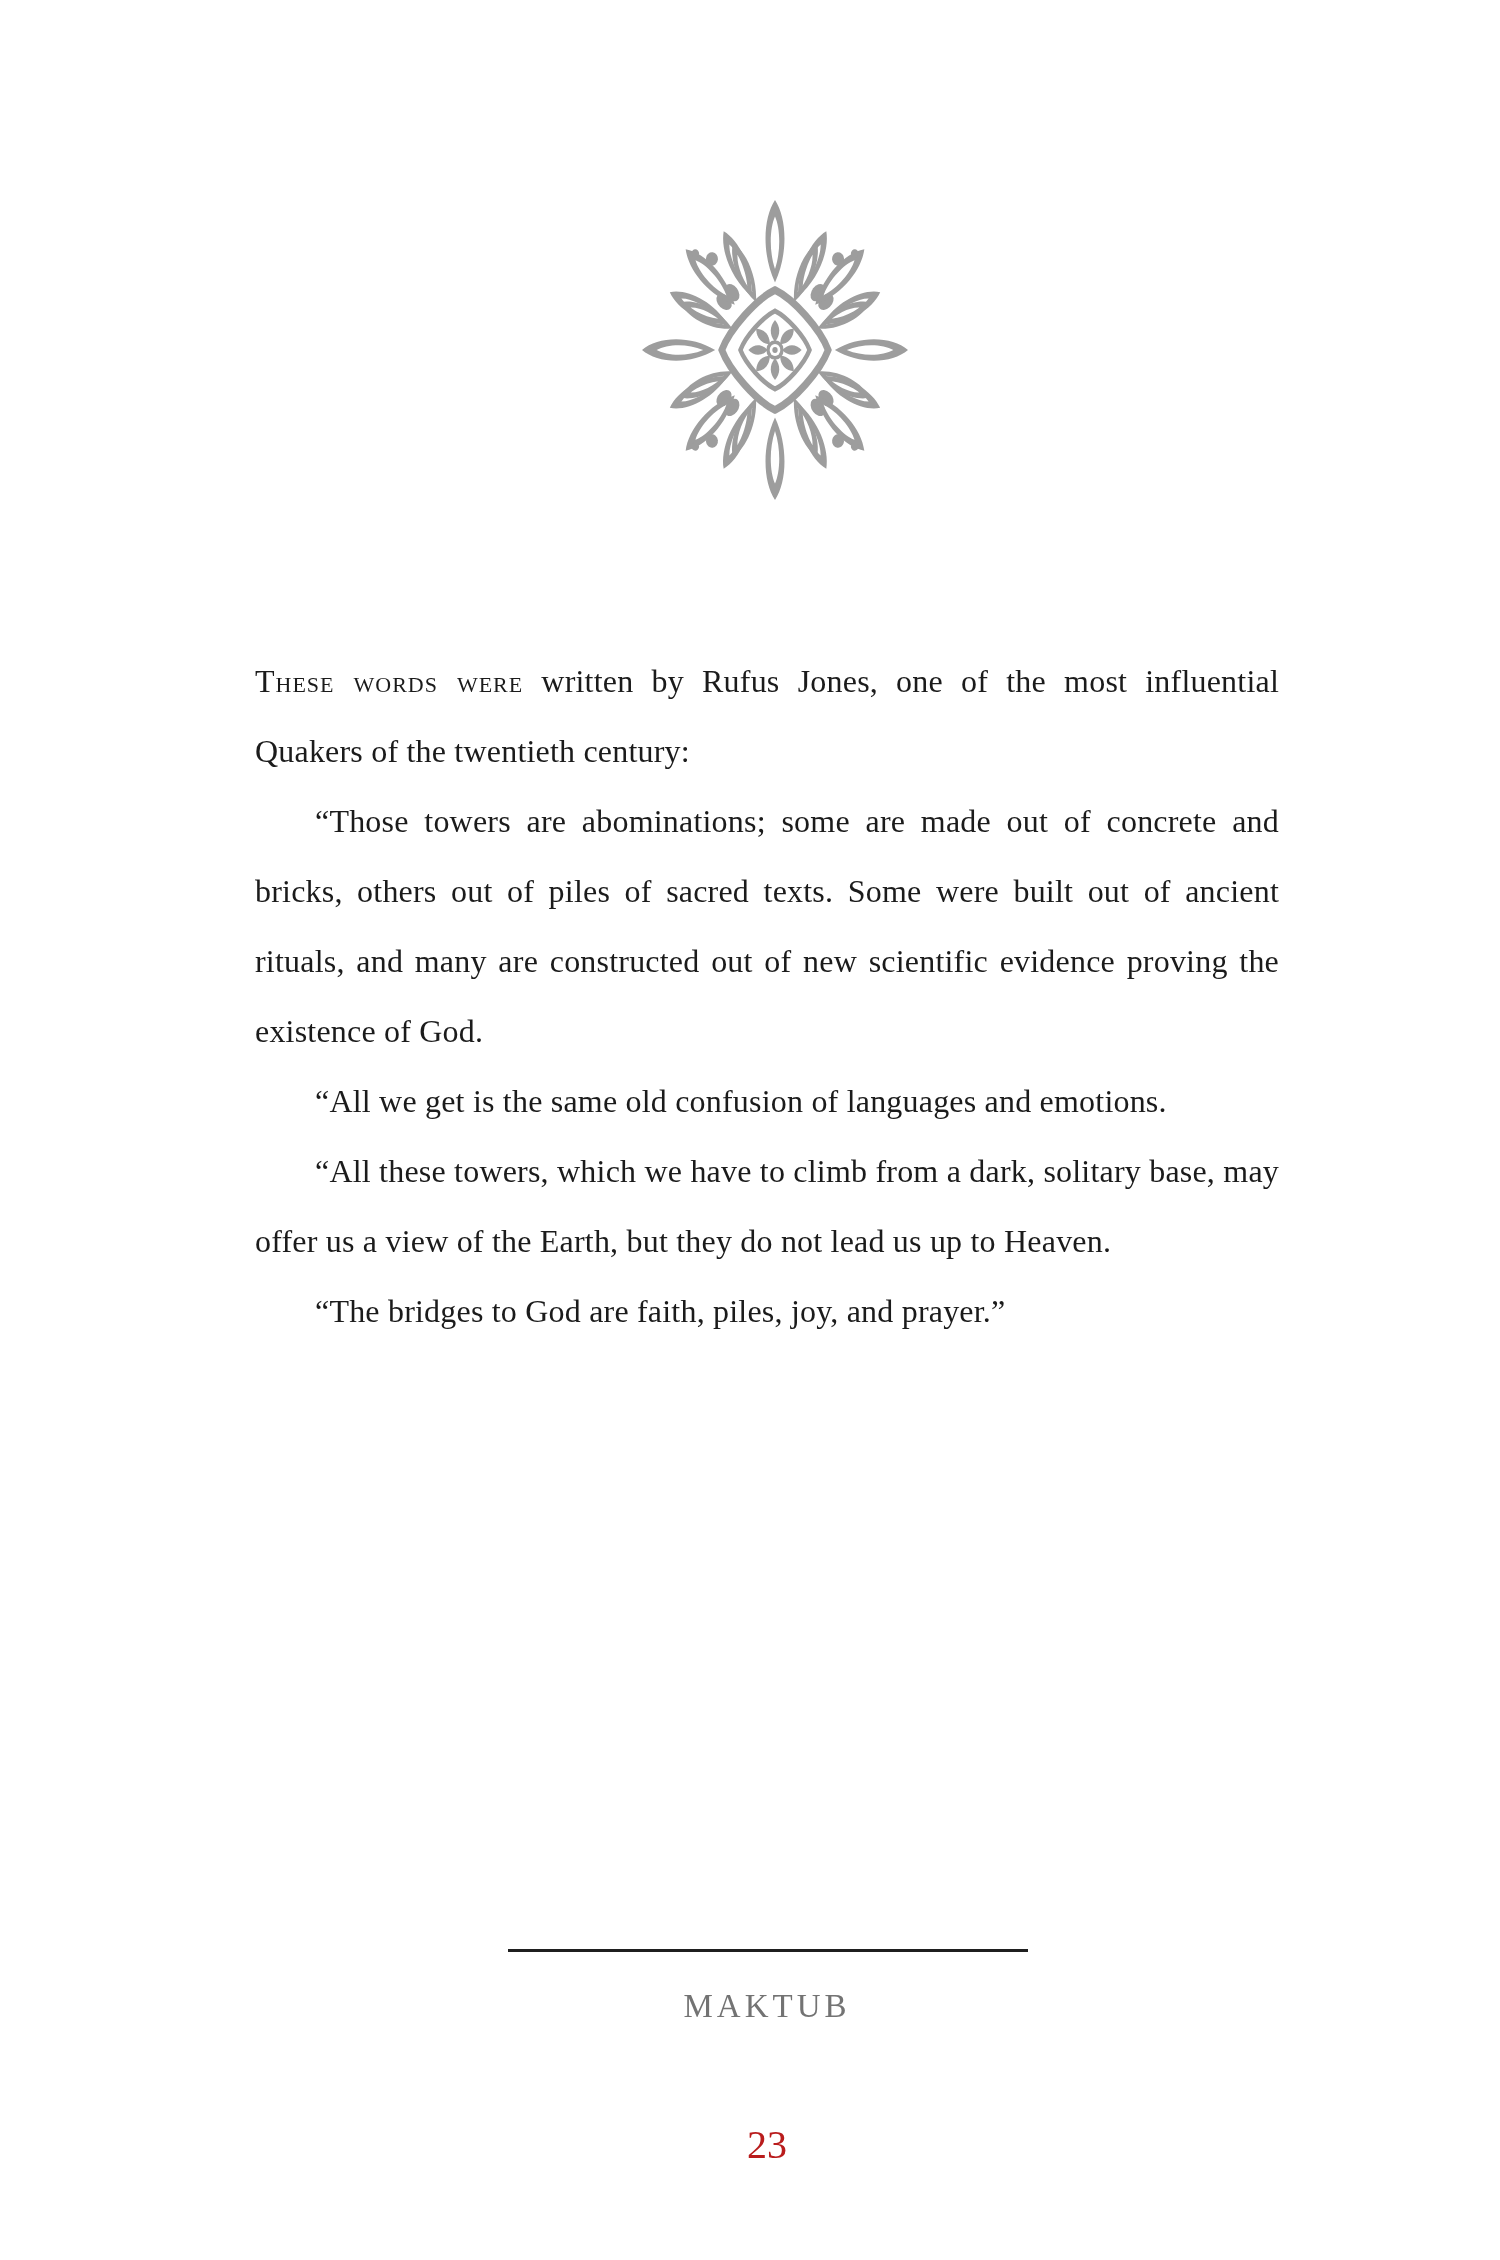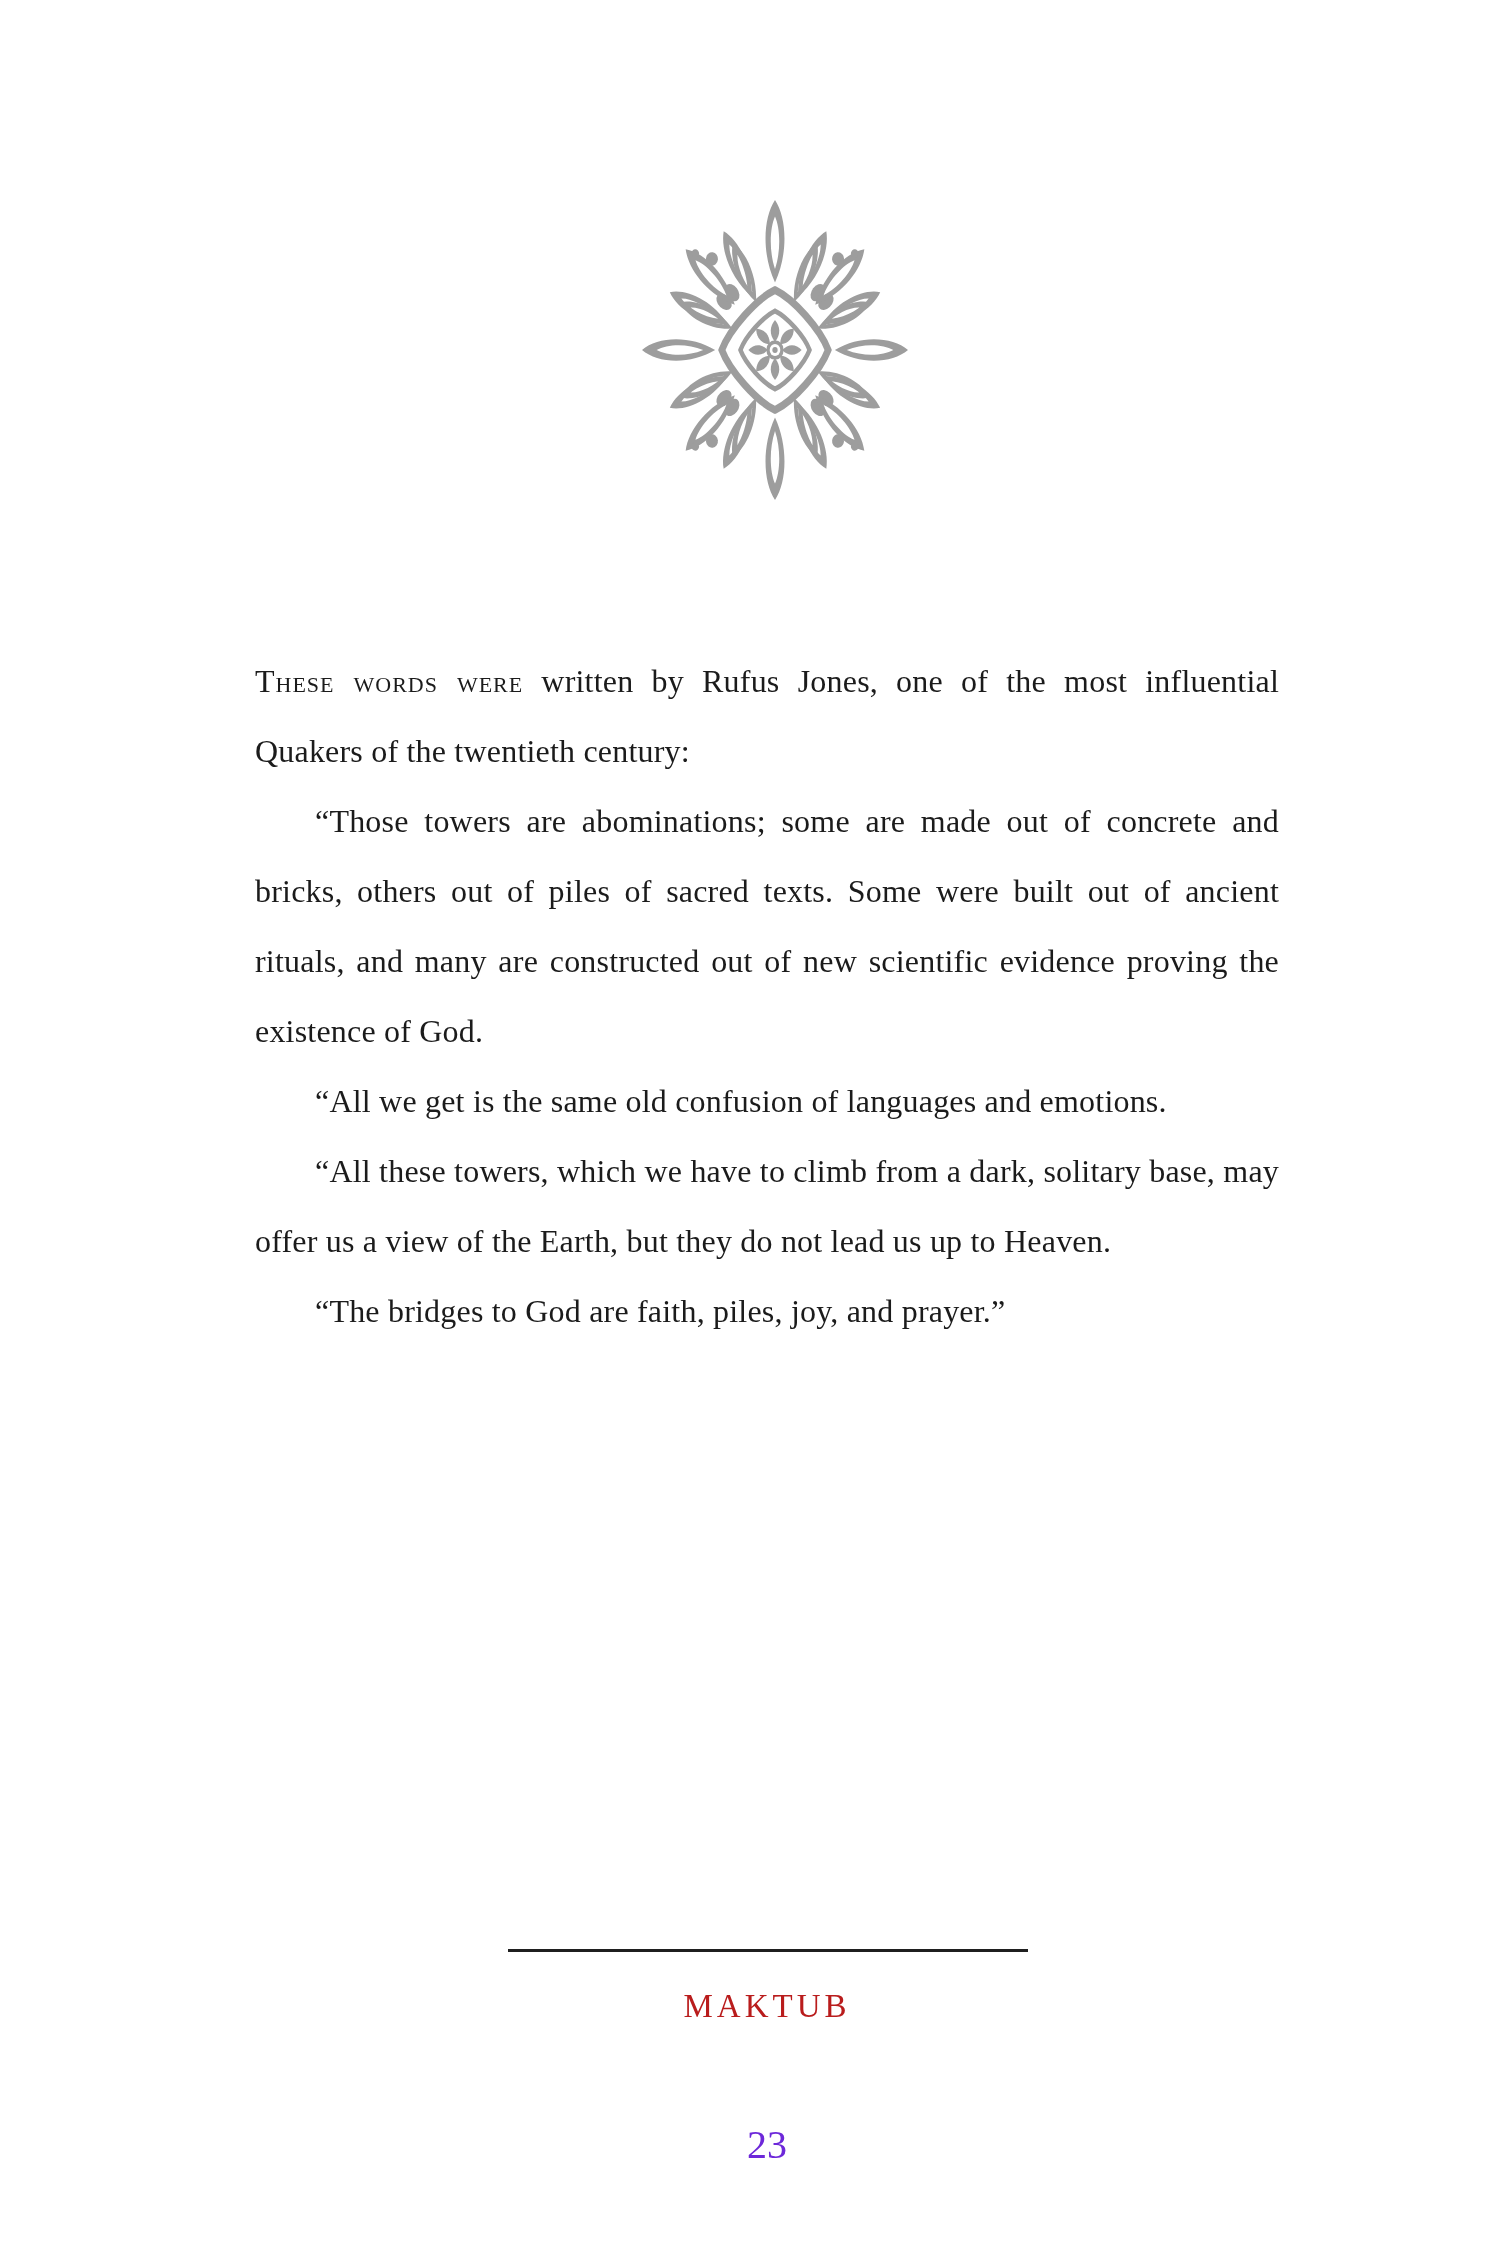--- a/index.html
+++ b/index.html
@@ -35,30 +35,30 @@
     background:#1f1f1f;
   }
   .running-title {
     position:absolute;
     left:255px; top:1990px;
     width:1024px;
     text-align:center;
     font-size:33px;
     line-height:33px;
     letter-spacing:4px;
-    color:#b91c1c;
+    color:#737373;
   }
   .page-number {
     position:absolute;
     left:255px; top:2122px;
     width:1024px;
     text-align:center;
     font-size:40px;
     line-height:46px;
-    color:#6d28d9;
+    color:#b91c1c;
   }
 </style>
 </head>
 <body>
 
 <div class="page">
 
   <svg class="ornament" viewBox="-100 -100 200 200" preserveAspectRatio="none" xmlns="http://www.w3.org/2000/svg">
     <g fill="#9d9d9d">
       <defs>

